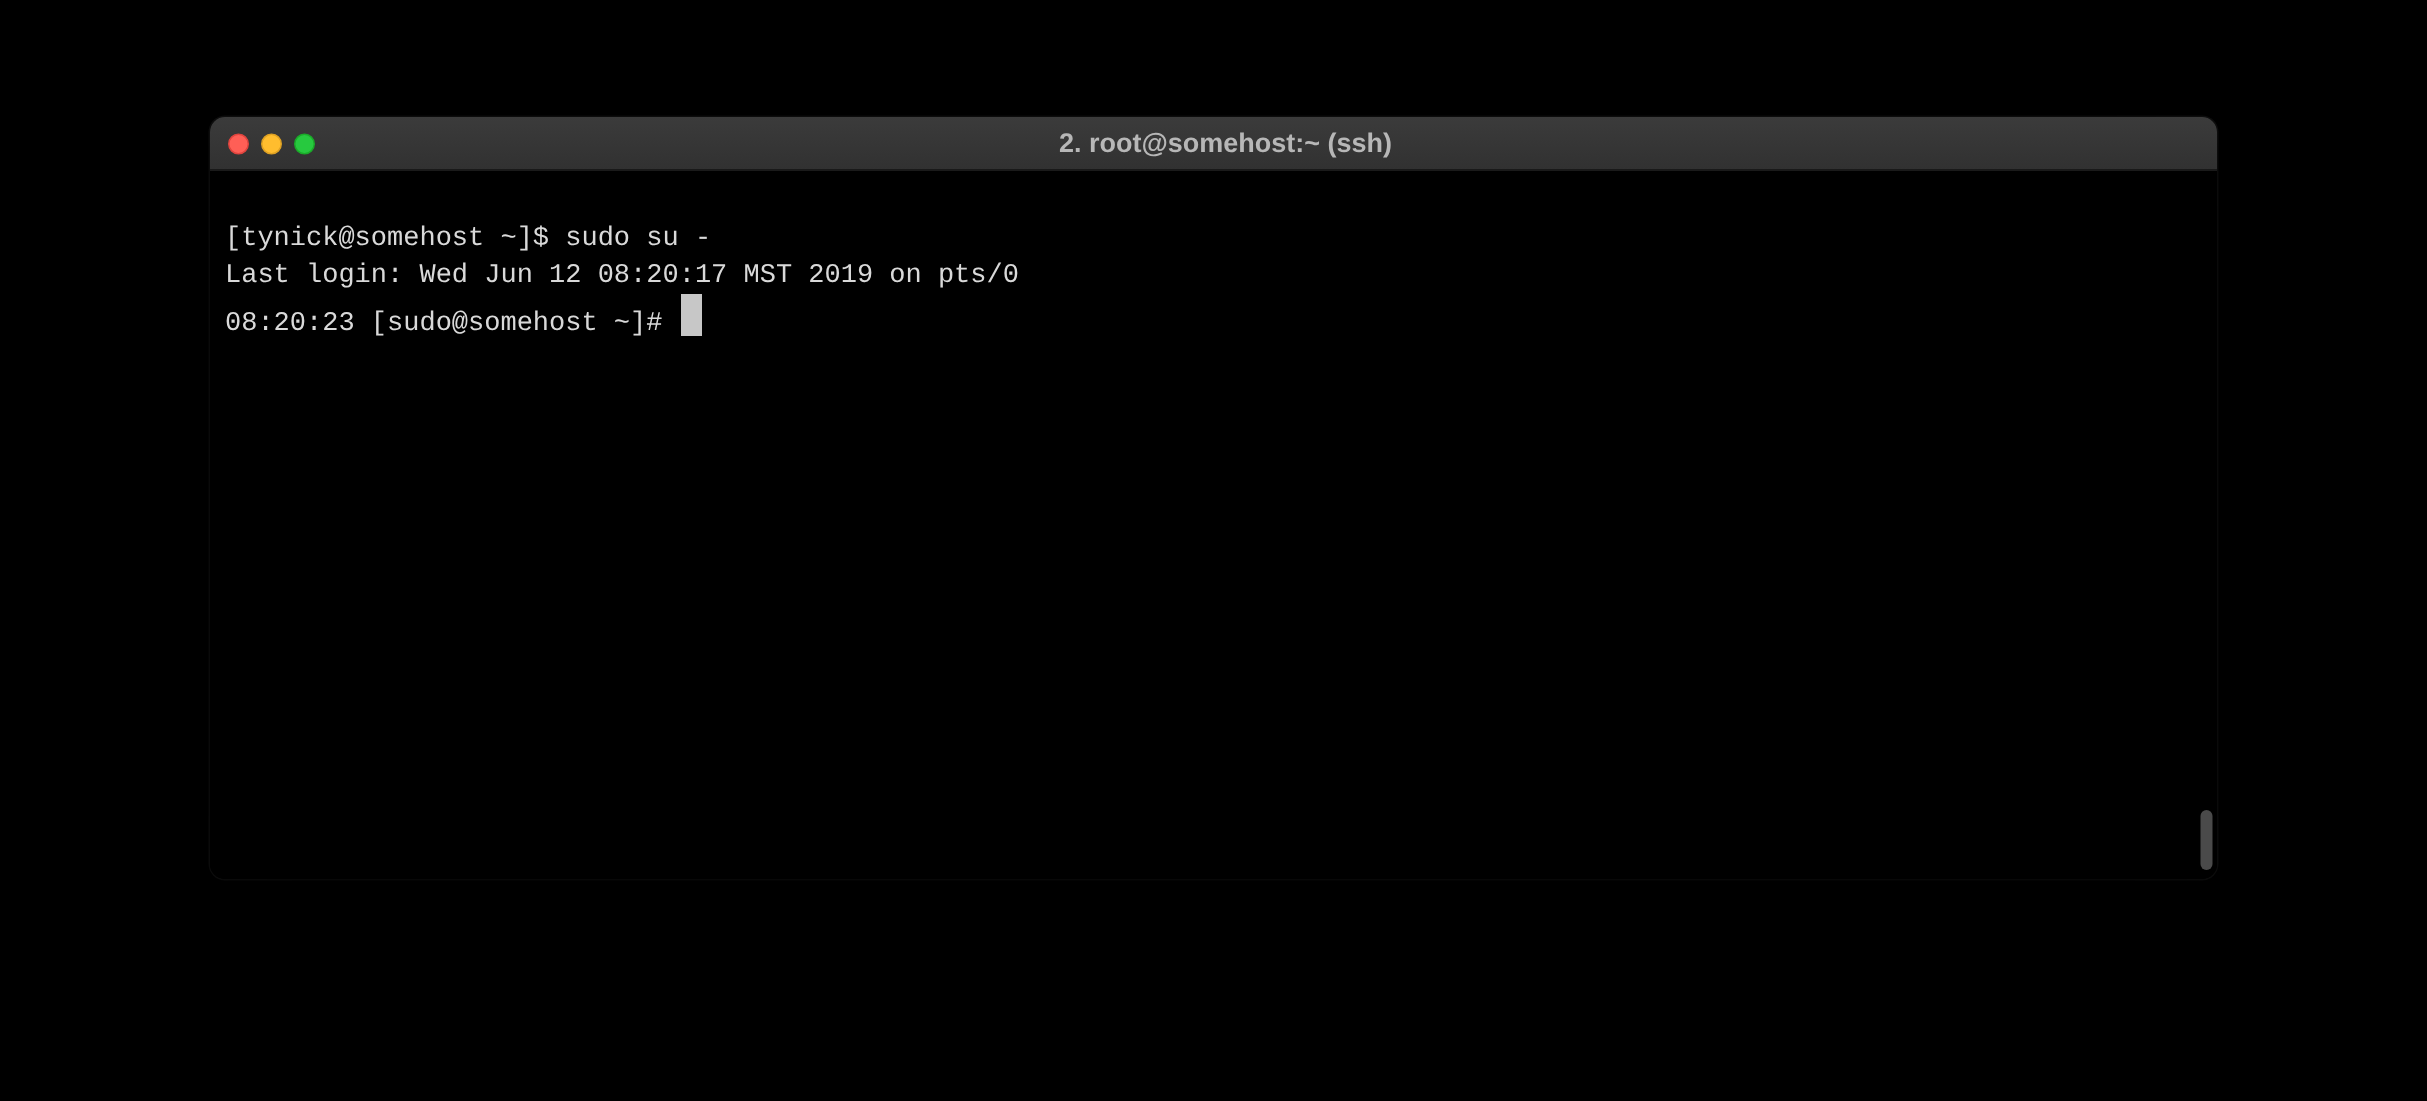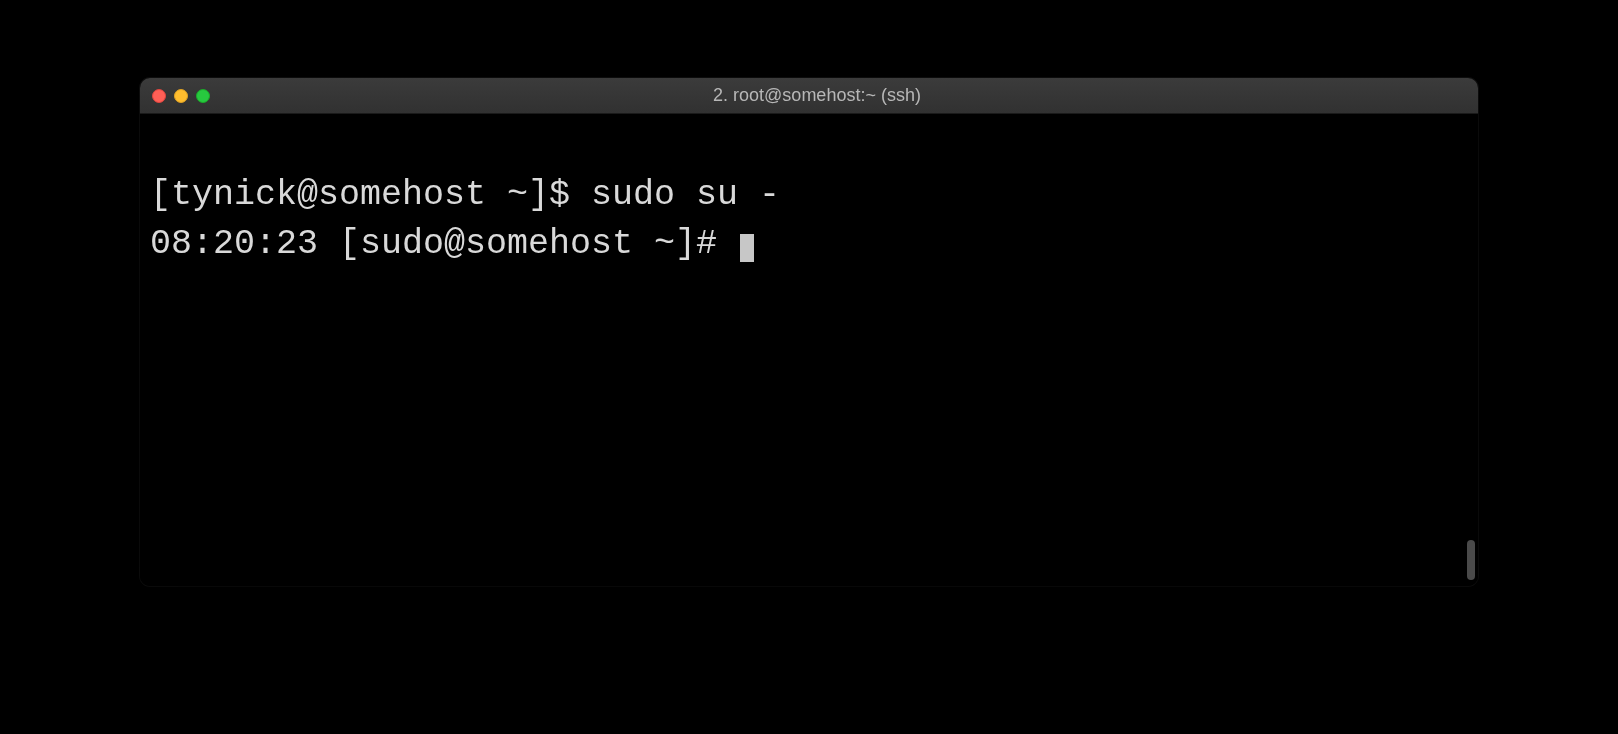--- a/index.html
+++ b/index.html
@@ -51,28 +51,28 @@
     .tl-min   { background: #ffbd2e; border: 1px solid #dea123; }
     .tl-max   { background: #27c93f; border: 1px solid #1aab29; }
     .window-title {
       position: absolute;
       left: 16px;
       right: 0;
       text-align: center;
       color: #b7b7b7;
       font-family: -apple-system, BlinkMacSystemFont, "Helvetica Neue", sans-serif;
       font-size: 18px;
-      font-weight: 400;
+      font-weight: 700;
       pointer-events: none;
     }
     .terminal-body {
       flex: 1;
       background: #000;
       color: #d9d9d9;
-      font-size: 35px;
+      font-size: 18px;
       line-height: 1.4;
       padding: 8px 10px;
       white-space: pre;
       overflow: hidden;
       position: relative;
     }
     .terminal-line {
       display: block;
     }
     .cursor {
@@ -100,16 +100,16 @@
 <div class="terminal-window">
   <div class="titlebar">
     <div class="traffic-lights">
       <div class="traffic-light tl-close"></div>
       <div class="traffic-light tl-min"></div>
       <div class="traffic-light tl-max"></div>
     </div>
     <div class="window-title">2. root@somehost:~ (ssh)</div>
   </div>
   <div class="terminal-body">
-<span class="terminal-line"><span>[tynick@somehost ~]$ </span><span>sudo su -</span></span><span class="terminal-line"><span>08:20:23 [sudo@somehost ~]# </span><span class="cursor"></span></span>
+<span class="terminal-line"><span>[tynick@somehost ~]$ </span><span>sudo su -</span></span><span class="terminal-line">Last login: Wed Jun 12 08:20:17 MST 2019 on pts/0</span><span class="terminal-line"><span>08:20:23 [sudo@somehost ~]# </span><span class="cursor"></span></span>
     <div class="scrollbar-thumb"></div>
   </div>
 </div>
 
 </body></html>

